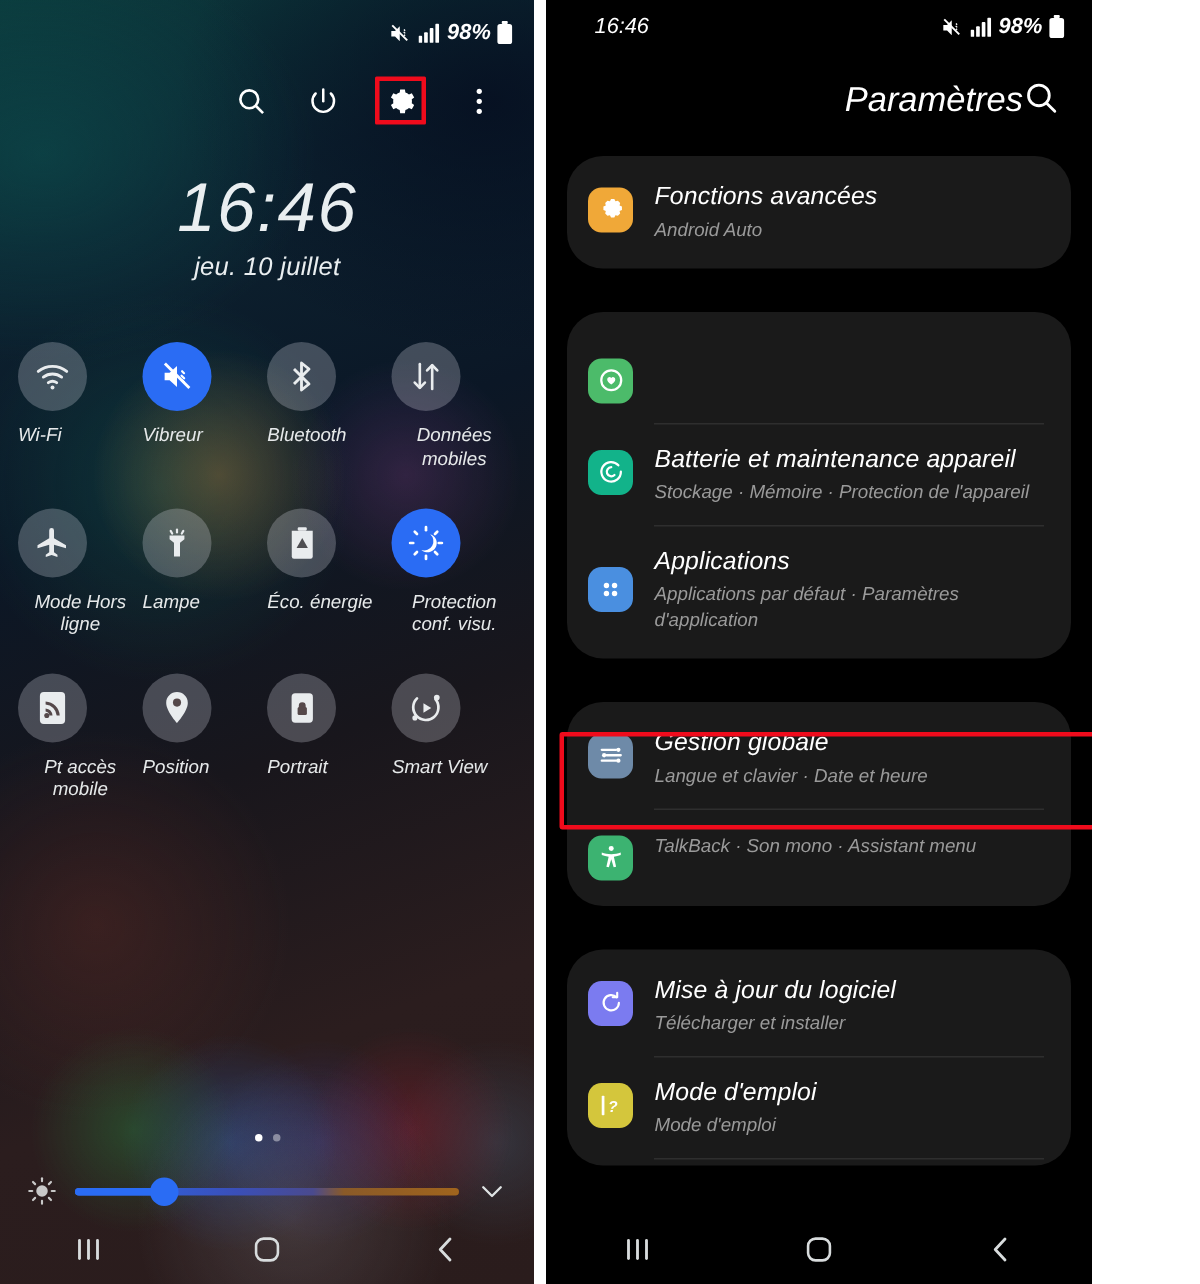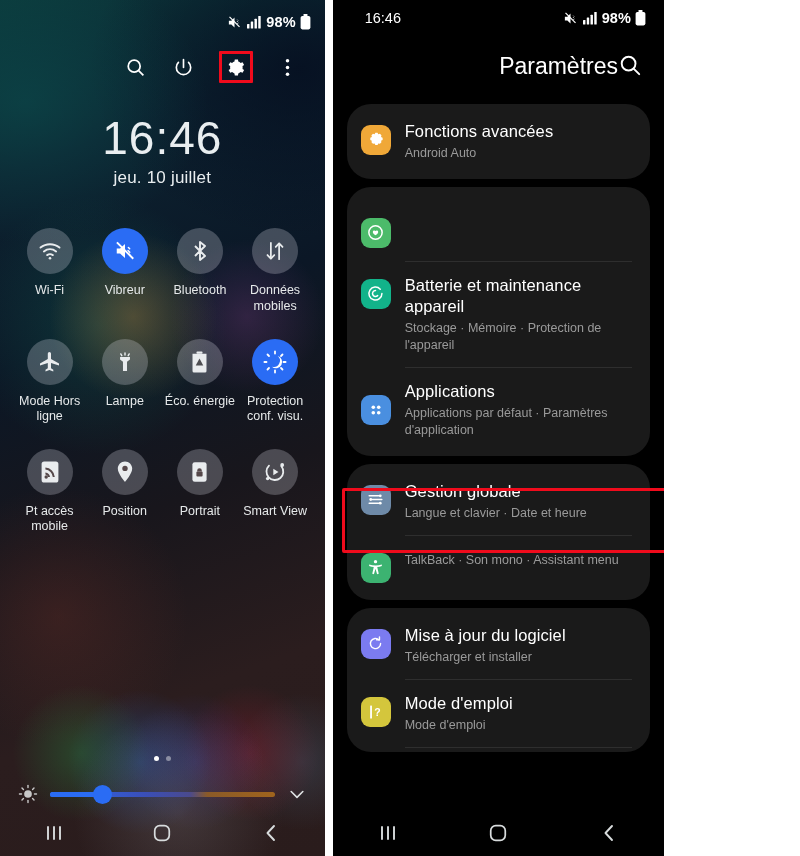--- a/index.html
+++ b/index.html
@@ -4,23 +4,24 @@
 <style>
   * { box-sizing: border-box; margin: 0; padding: 0; }
   html, body {
     width: 800px; height: 856px;
     background: #ffffff;
     font-family: "Liberation Sans", sans-serif;
     overflow: hidden;
   }
   .screen {
     position: relative;
-    width: 664px; height: 856px;
+    width: 728px; height: 856px;
     display: flex;
     background: #5eead4;
+    font-style: italic;
   }
 
   
   .panel-left {
     position: relative;
     width: 392px; height: 856px;
     overflow: hidden;
     background: #0d1620;
   }
   .bg-layer {
@@ -92,21 +93,21 @@
 
   .qs-grid {
     position: relative;
     margin-top: 40px;
     display: grid;
     grid-template-columns: repeat(4, 1fr);
     row-gap: 24px;
     padding: 0 12px;
   }
   .qs-tile {
-    display: flex; flex-direction: column; align-items: center;
+    display: flex; flex-direction: column; align-items: flex-start;
   }
   .qs-circle {
     width: 46px; height: 46px; border-radius: 50%;
     display: flex; align-items: center; justify-content: center;
     background: rgba(225,225,235,0.26);
   }
   .qs-circle.on { background: #2a6cf4; }
   .qs-label {
     margin-top: 9px;
     font-size: 12.5px; color: #e6e9ea; text-align: center;
@@ -173,21 +174,21 @@
     display: flex; align-items: center; justify-content: flex-end;
     padding: 0 20px 0 26px;
   }
   .settings-title { font-size: 23px; color: #ffffff; font-weight: 400; }
   .search-btn { width: 26px; height: 26px; color: #ffffff; }
 
   .settings-scroll { padding: 8px 14px 0 14px; }
   .card {
     background: #1a1a1a;
     border-radius: 24px;
-    margin-bottom: 8px;
+    margin-bottom: 29px;
     padding: 4px 0;
     position: relative;
   }
   .row {
     display: flex; align-items: flex-start;
     padding: 13px 18px 13px 14px;
     position: relative;
   }
   .row-icon {
     width: 30px; height: 30px; border-radius: 9px; flex: 0 0 auto;

